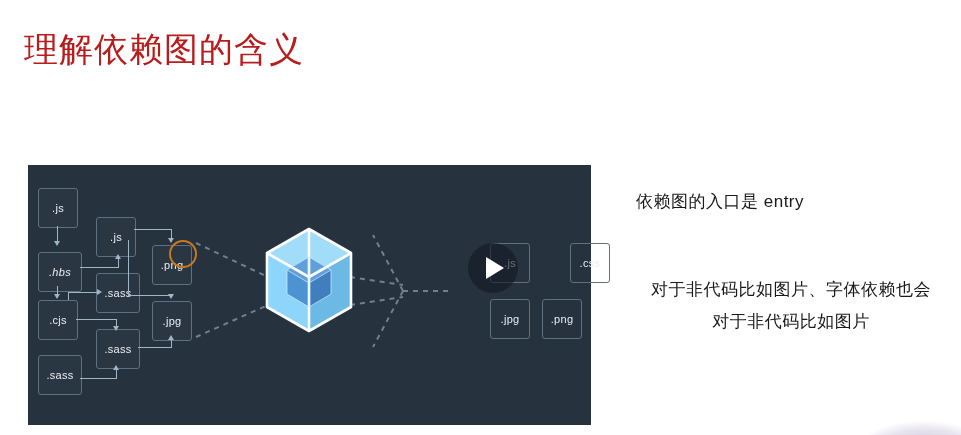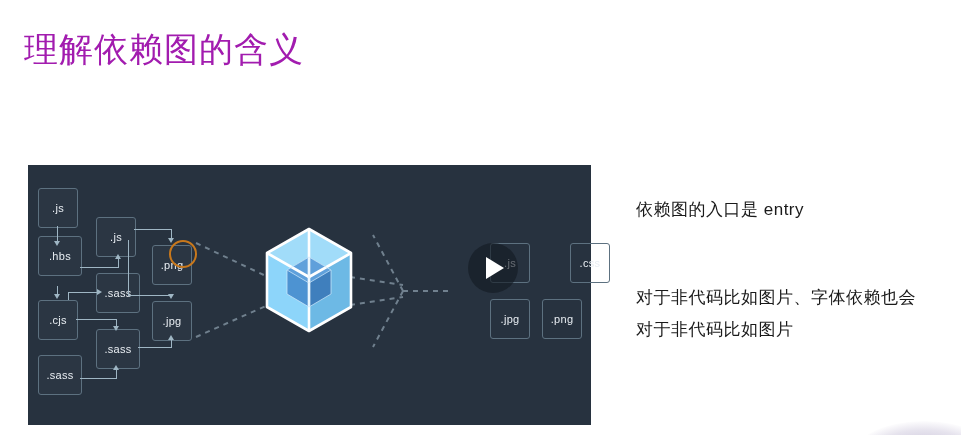--- a/index.html
+++ b/index.html
@@ -18,21 +18,21 @@
 
   
   #slide-title {
     position: absolute;
     left: 24px;
     top: 27px;
     font-size: 34px;
     line-height: 44px;
     font-weight: 400;
     letter-spacing: 1px;
-    color: #a21caf;
+    color: #b91c1c;
     white-space: nowrap;
   }
 
   
   #diagram-panel {
     position: absolute;
     left: 28px;
     top: 165px;
     width: 563px;
     height: 260px;
@@ -145,30 +145,30 @@
     margin-left: 4px;
     border-top: 11px solid transparent;
     border-bottom: 11px solid transparent;
     border-left: 18px solid #ffffff;
   }
 
   
   #notes {
     position: absolute;
     left: 636px;
-    top: 194px;
+    top: 186px;
     width: 310px;
   }
   .note-line {
     font-size: 17px;
     line-height: 32px;
     color: #1a1a1a;
     letter-spacing: .5px;
   }
-  #note-block-2 { margin-top: 56px; }
+  #note-block-2 { margin-top: 56px; text-align: center; }
 
   
   #corner-arc {
     position: absolute;
     right: -38px;
     bottom: -66px;
     width: 150px;
     height: 80px;
     border-radius: 50%;
     background: radial-gradient(ellipse at center, rgba(120,104,160,0.55) 0%, rgba(120,104,160,0.18) 55%, rgba(255,255,255,0) 72%);
@@ -192,21 +192,21 @@
       <line x1="375" y1="126" x2="395" y2="126"></line>
       <line x1="375" y1="126" x2="345" y2="70"></line>
       <line x1="375" y1="126" x2="345" y2="182"></line>
       <line x1="375" y1="126" x2="420" y2="126"></line>
     </g>
   </svg>
 
 </div>
 
 <div class="mod-box" style="left:38px;  top:188px; width:38px; height:38px;">.js</div>
-<div class="mod-box" style="left:38px;  top:236px; width:42px; height:38px;">.hbs</div>
+<div class="mod-box" style="left:38px;  top:252px; width:42px; height:38px;font-style:italic;">.hbs</div>
 <div class="mod-box" style="left:38px;  top:300px; width:38px; height:38px;">.cjs</div>
 <div class="mod-box" style="left:38px;  top:355px; width:42px; height:38px;">.sass</div>
 <div class="mod-box" style="left:96px;  top:217px; width:38px; height:38px;">.js</div>
 <div class="mod-box" style="left:96px;  top:273px; width:42px; height:38px;">.sass</div>
 <div class="mod-box" style="left:96px;  top:329px; width:42px; height:38px;">.sass</div>
 <div class="mod-box" style="left:152px; top:245px; width:38px; height:38px;">.png</div>
 <div class="mod-box" style="left:152px; top:301px; width:38px; height:38px;">.jpg</div>
 
 <div class="conn v" style="left:57px; top:226px; height:16px;"></div>
 <div class="arrow down" style="left:53.5px; top:241px;"></div>

